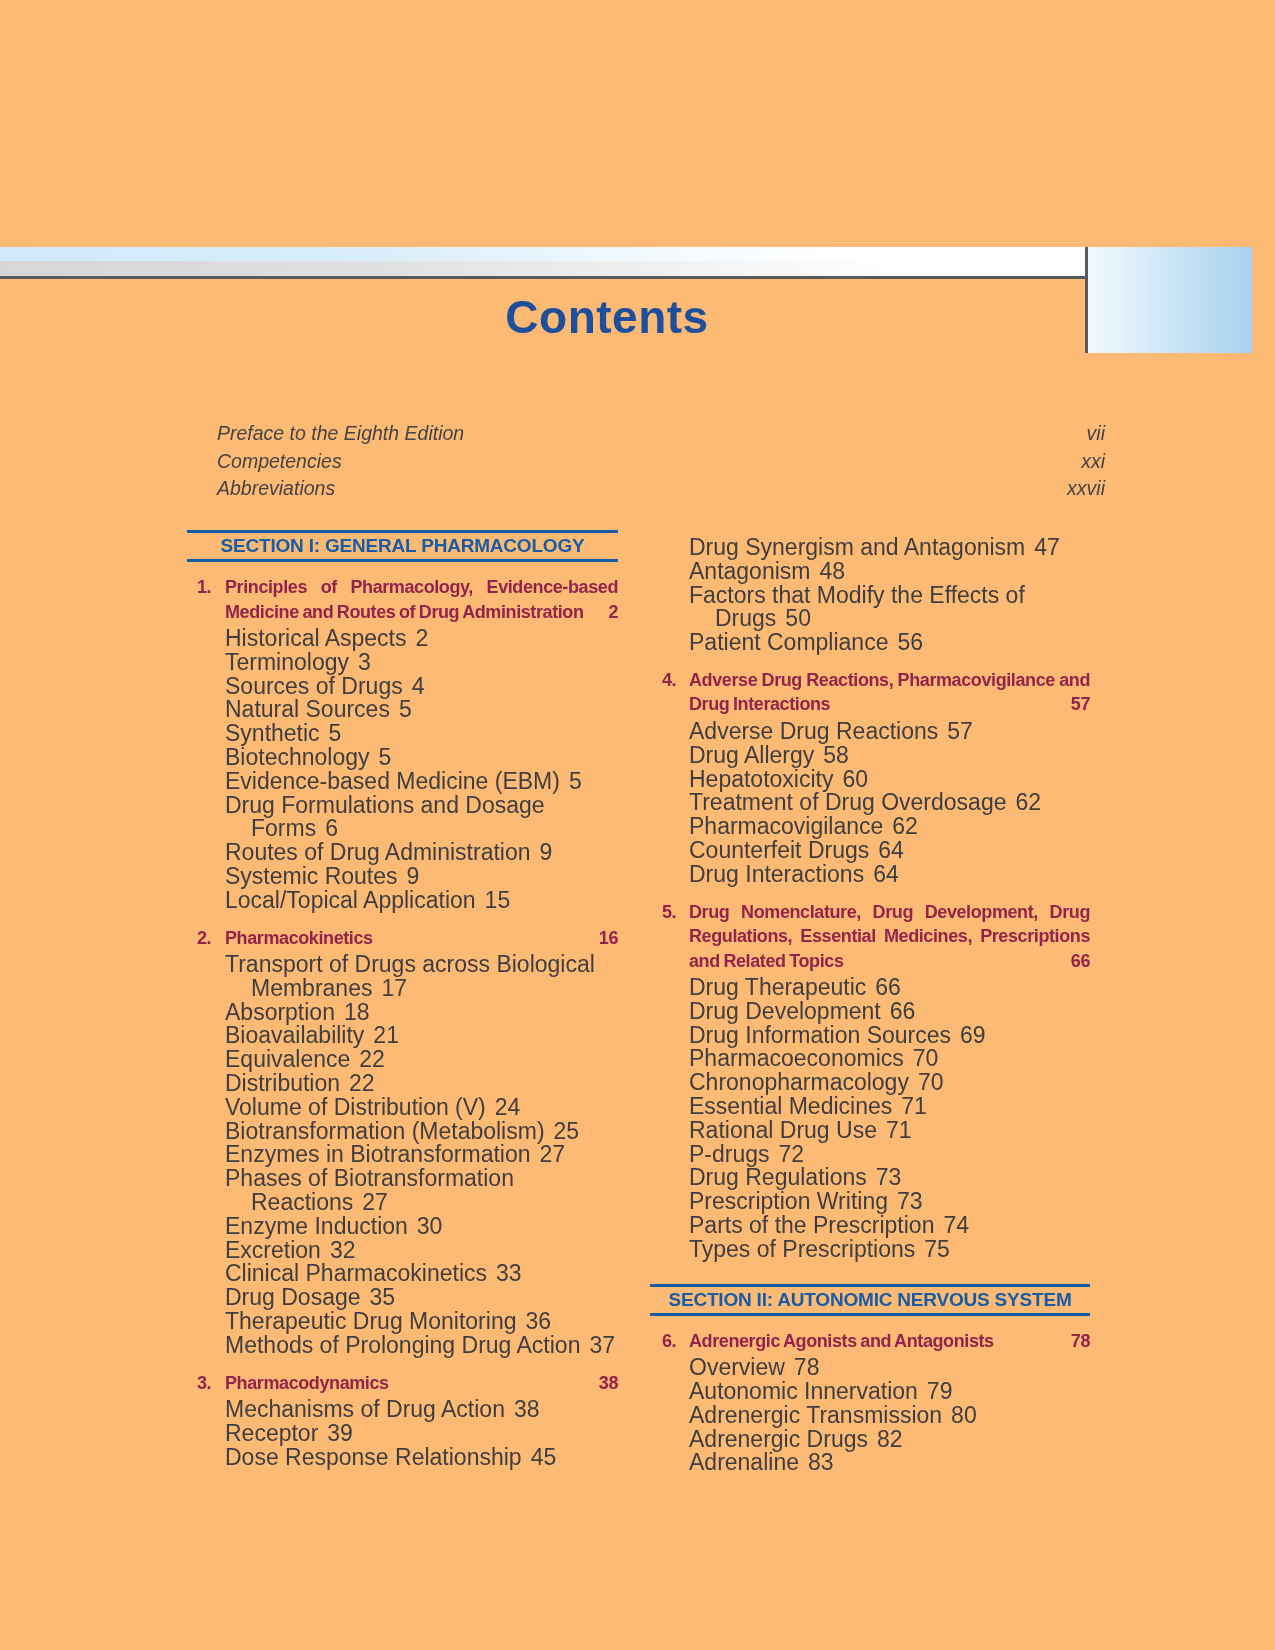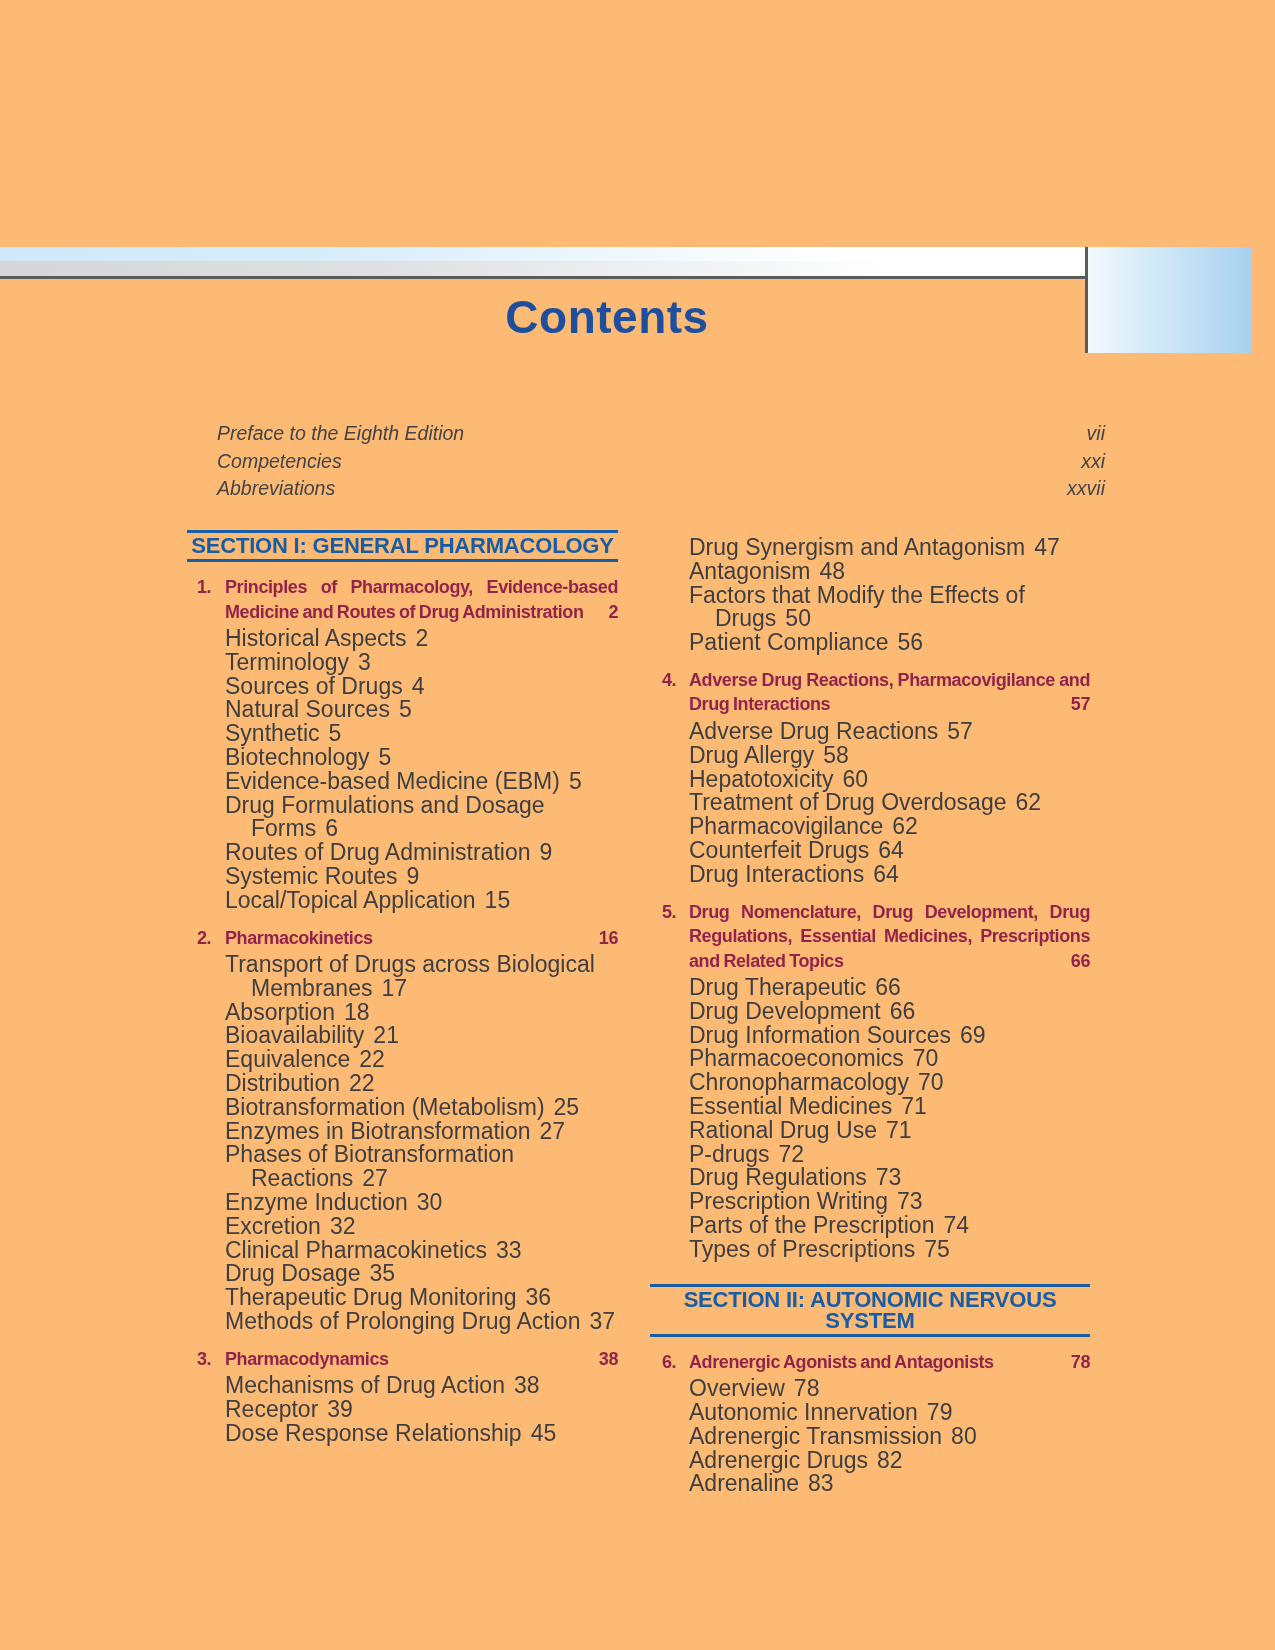--- a/index.html
+++ b/index.html
@@ -30,21 +30,21 @@
   
   .columns { position:absolute; left:187px; top:520px; width:903px; display:flex; gap:32px; }
   .col { box-sizing:border-box; }
   .col-left  { width:431px; }
   .col-right { width:440px; }
   .col-right > :first-child { margin-top:16px; }
 
   .section-header {
     border-top:3px solid #175da6; border-bottom:3px solid #175da6;
     padding:2px 0 3px 0; margin:13px 0 12px 0; text-align:center;
-    color:#175da6; font-weight:bold; font-size:22px; letter-spacing:-0.2px; line-height:21px;
+    color:#175da6; font-weight:bold; font-size:19px; letter-spacing:-0.2px; line-height:21px;
   }
   .col-left .section-header:first-child { margin-top:10px; }
   .col-right .section-header { margin-top:22px; }
 
   .chapter { position:relative; margin:13px 0 3px 0; color:#93234a; font-weight:bold;
     font-size:18px; line-height:24.5px; letter-spacing:-0.4px; word-spacing:-1px; }
   .col-left  .chapter { padding-left:38px; }
   .col-left  .ch-num  { position:absolute; left:10px; top:0; }
   .col-right .chapter { padding-left:39px; }
   .col-right .ch-num  { position:absolute; left:12px; top:0; }
@@ -109,20 +109,21 @@
         <div class="chapter">
           <span class="ch-num">2.</span>
           <div class="ch-title">Pharmacokinetics</div>
           <span class="ch-page">16</span>
         </div>
         <div class="topic"><span class="t-label">Transport of Drugs across Biological Membranes</span><span class="t-page">17</span></div>
         <div class="topic"><span class="t-label">Absorption</span><span class="t-page">18</span></div>
         <div class="topic"><span class="t-label">Bioavailability</span><span class="t-page">21</span></div>
         <div class="topic"><span class="t-label">Equivalence</span><span class="t-page">22</span></div>
         <div class="topic"><span class="t-label">Distribution</span><span class="t-page">22</span></div>
+        <div class="topic"><span class="t-label">Volume of Distribution (V)</span><span class="t-page">24</span></div>
         <div class="topic"><span class="t-label">Biotransformation (Metabolism)</span><span class="t-page">25</span></div>
         <div class="topic"><span class="t-label">Enzymes in Biotransformation</span><span class="t-page">27</span></div>
         <div class="topic"><span class="t-label">Phases of Biotransformation Reactions</span><span class="t-page">27</span></div>
         <div class="topic"><span class="t-label">Enzyme Induction</span><span class="t-page">30</span></div>
         <div class="topic"><span class="t-label">Excretion</span><span class="t-page">32</span></div>
         <div class="topic"><span class="t-label">Clinical Pharmacokinetics</span><span class="t-page">33</span></div>
         <div class="topic"><span class="t-label">Drug Dosage</span><span class="t-page">35</span></div>
         <div class="topic"><span class="t-label">Therapeutic Drug Monitoring</span><span class="t-page">36</span></div>
         <div class="topic"><span class="t-label">Methods of Prolonging Drug Action</span><span class="t-page">37</span></div>
         <div class="chapter">

